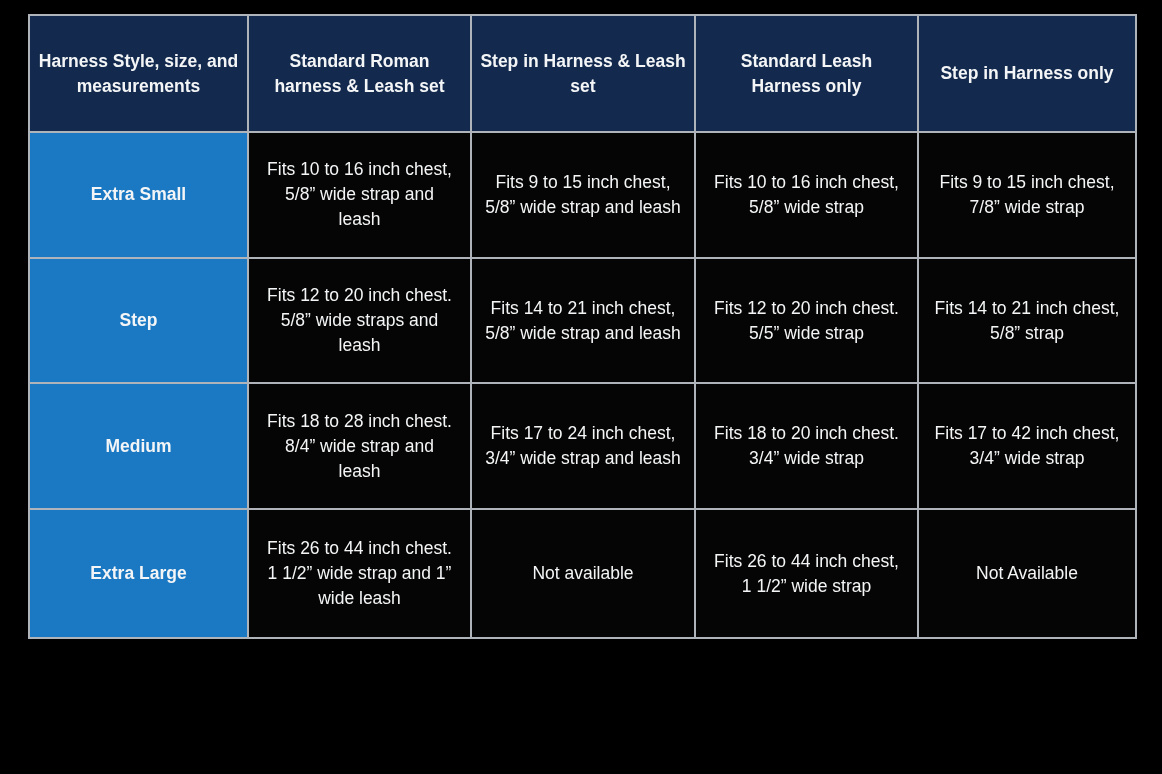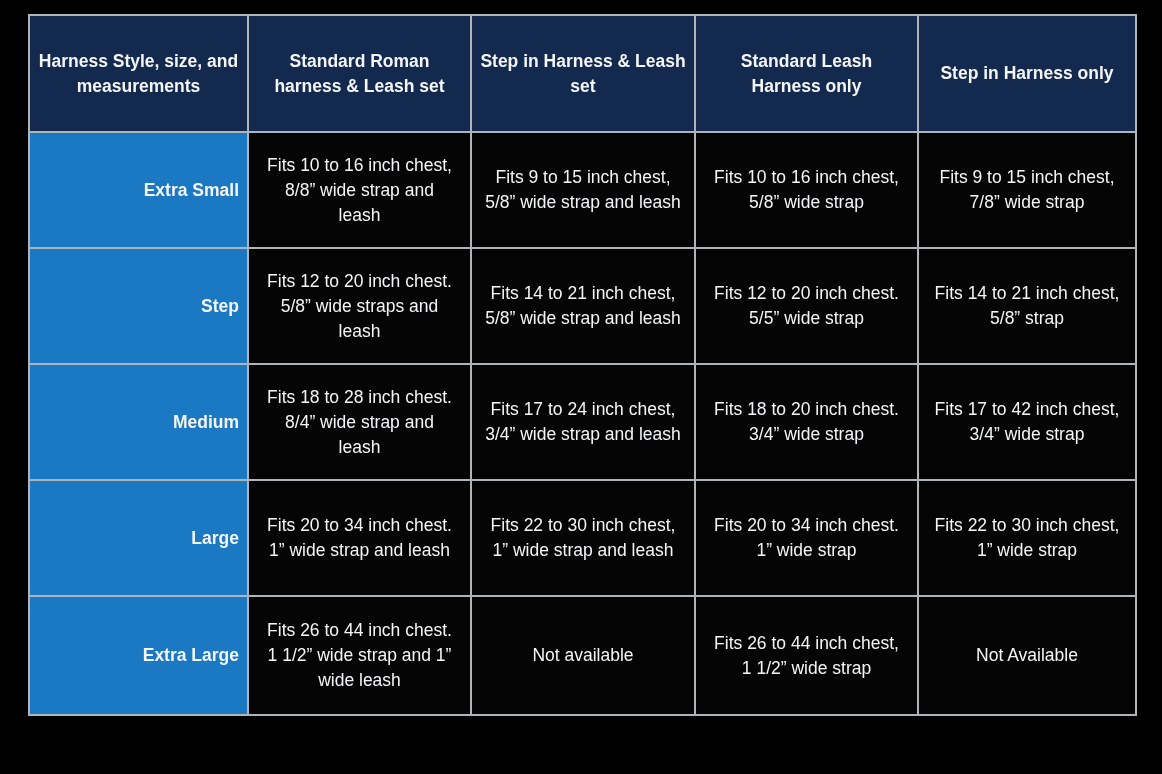--- a/index.html
+++ b/index.html
@@ -37,21 +37,20 @@
   .size-chart thead th{
     background:var(--header-bg);
     font-weight:bold;
     padding:0 8px;
     height:115px;
   }
   .size-chart tbody th{
     background:var(--size-bg);
     font-weight:bold;
     padding:0 8px;
-    text-align:right;
   }
   .size-chart tbody td{
     background:var(--cell-bg);
     font-weight:normal;
     padding:0 13px;
   }
   .size-chart tbody tr{height:116px;}
   .size-chart tbody tr:last-child{height:119px;}
 </style>
 </head>
@@ -70,47 +69,40 @@
       <th>Harness Style, size, and measurements</th>
       <th>Standard Roman harness &amp; Leash set</th>
       <th>Step in Harness &amp; Leash set</th>
       <th>Standard Leash Harness only</th>
       <th>Step in Harness only</th>
     </tr>
   </thead>
   <tbody>
     <tr>
       <th>Extra Small</th>
-      <td>Fits 10 to 16 inch chest, 8/8” wide strap and leash</td>
+      <td>Fits 10 to 16 inch chest, 5/8” wide strap and leash</td>
       <td>Fits 9 to 15 inch chest, 5/8” wide strap and leash</td>
       <td>Fits 10 to 16 inch chest, 5/8” wide strap</td>
       <td>Fits 9 to 15 inch chest, 7/8” wide strap</td>
     </tr>
     <tr>
       <th>Step</th>
       <td>Fits 12 to 20 inch chest. 5/8” wide straps and leash</td>
       <td>Fits 14 to 21 inch chest, 5/8” wide strap and leash</td>
       <td>Fits 12 to 20 inch chest. 5/5” wide strap</td>
       <td>Fits 14 to 21 inch chest, 5/8” strap</td>
     </tr>
     <tr>
       <th>Medium</th>
       <td>Fits 18 to 28 inch chest. 8/4” wide strap and leash</td>
       <td>Fits 17 to 24 inch chest, 3/4” wide strap and leash</td>
       <td>Fits 18 to 20 inch chest. 3/4” wide strap</td>
       <td>Fits 17 to 42 inch chest, 3/4” wide strap</td>
     </tr>
     <tr>
-      <th>Large</th>
-      <td>Fits 20 to 34 inch chest. 1” wide strap and leash</td>
-      <td>Fits 22 to 30 inch chest, 1” wide strap and leash</td>
-      <td>Fits 20 to 34 inch chest. 1” wide strap</td>
-      <td>Fits 22 to 30 inch chest, 1” wide strap</td>
-    </tr>
-    <tr>
       <th>Extra Large</th>
       <td>Fits 26 to 44 inch chest. 1 1/2” wide strap and 1” wide leash</td>
       <td>Not available</td>
       <td>Fits 26 to 44 inch chest, 1 1/2” wide strap</td>
       <td>Not Available</td>
     </tr>
   </tbody>
 </table>
 
 </body></html>

